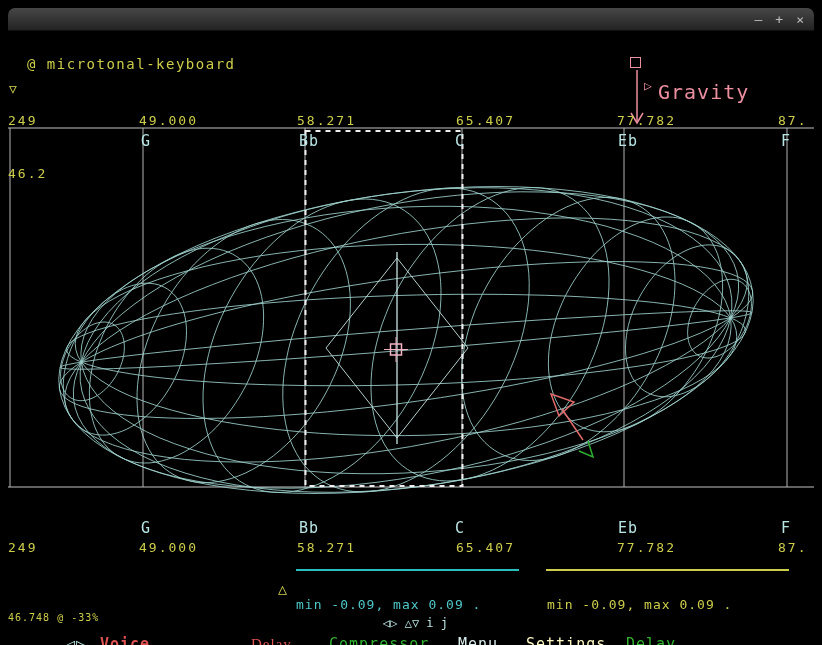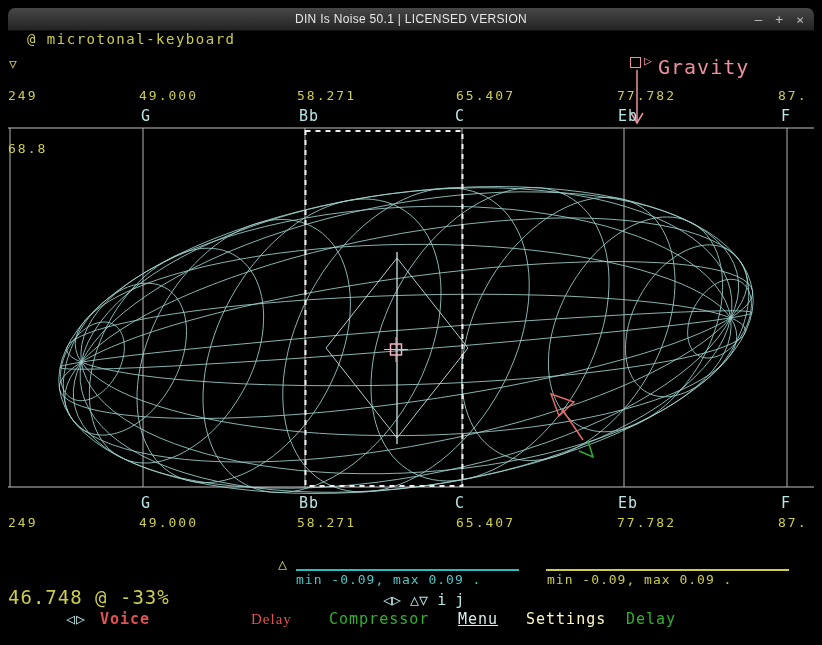--- a/index.html
+++ b/index.html
@@ -5,21 +5,21 @@
   html,body{margin:0;padding:0;background:#000;}
   body{width:822px;height:645px;position:relative;overflow:hidden;
        font-family:"DejaVu Sans Mono",monospace;}
   .titlebar{position:absolute;left:8px;top:8px;width:806px;height:22px;
        background:linear-gradient(#474747,#232323);border-radius:7px 7px 0 0;
        display:flex;align-items:center;justify-content:center;border-bottom:1px solid #101010;}
   .title{color:#e6e6e6;font:12px "Liberation Sans",sans-serif;letter-spacing:.3px;}
   .win-controls{position:absolute;right:10px;top:0;height:22px;display:flex;gap:13px;
        align-items:center;color:#c0c0c0;font:13px "DejaVu Sans Mono",monospace;}
   .win-controls span{cursor:default;}
-  .t{position:absolute;white-space:pre;line-height:1.1;}
+  .t{position:absolute;white-space:pre;line-height:1.1;margin-top:25px;}
   .yellow{color:#cdcd4c;}
   .cyan{color:#b9e4e4;}
   .pink{color:#ec8f9e;}
   .mmcyan{color:#4fc7c7;}
   .num{font-size:13px;letter-spacing:2px;}
   .note{font-size:15px;letter-spacing:1px;}
   .menu-item{font-size:15px;letter-spacing:1px;}
   .gsq{position:absolute;left:630px;top:57px;width:9px;height:9px;border:1.5px solid #ec8f9e;}
   svg.gfx{position:absolute;left:0;top:0;}
 </style>
@@ -88,21 +88,20 @@
   </g>
   <g stroke="#2fae2f" stroke-width="1.5" fill="none">
     <path d="M579 451 L593 457 L588 441"></path>
   </g>
 
   <line x1="296" y1="570" x2="519" y2="570" stroke="#29bdbd" stroke-width="2"></line>
   <line x1="546" y1="570" x2="789" y2="570" stroke="#cdcd4c" stroke-width="2"></line>
 </svg>
 
 <div class="titlebar">
-  <span class="title">DIN Is Noise 50.1 | LICENSED VERSION</span>
   <div class="win-controls">
     <span>–</span>
     <span>+</span>
     <span>×</span>
   </div>
 </div>
 
 <span class="t yellow" style="left:27px;top:32px;font-size:14px;letter-spacing:1.5px">@ microtonal-keyboard</span>
 
 <span class="t yellow" style="left:9px;top:57px;font-size:13px">▽</span>
@@ -113,21 +112,21 @@
 <span class="t yellow num" style="left:456px;top:89px">65.407</span>
 <span class="t yellow num" style="left:617px;top:89px">77.782</span>
 <span class="t yellow num" style="left:778px;top:89px">87.</span>
 
 <span class="t cyan note" style="left:141px;top:108px">G</span>
 <span class="t cyan note" style="left:299px;top:108px">Bb</span>
 <span class="t cyan note" style="left:455px;top:108px">C</span>
 <span class="t cyan note" style="left:618px;top:108px">Eb</span>
 <span class="t cyan note" style="left:781px;top:108px">F</span>
 
-<span class="t yellow num" style="left:8px;top:142px">68.8</span>
+<span class="t yellow num" style="left:8px;top:142px">46.2</span>
 
 <span class="gsq"></span>
 <span class="t pink" style="left:644px;top:54px;font-size:13px">▷</span>
 <span class="t pink" style="left:658px;top:56px;font-size:20px;letter-spacing:1px">Gravity</span>
 
 <span class="t cyan note" style="left:141px;top:495px">G</span>
 <span class="t cyan note" style="left:299px;top:495px">Bb</span>
 <span class="t cyan note" style="left:455px;top:495px">C</span>
 <span class="t cyan note" style="left:618px;top:495px">Eb</span>
 <span class="t cyan note" style="left:781px;top:495px">F</span>
@@ -136,22 +135,22 @@
 <span class="t yellow num" style="left:139px;top:516px">49.000</span>
 <span class="t yellow num" style="left:297px;top:516px">58.271</span>
 <span class="t yellow num" style="left:456px;top:516px">65.407</span>
 <span class="t yellow num" style="left:617px;top:516px">77.782</span>
 <span class="t yellow num" style="left:778px;top:516px">87.</span>
 
 <span class="t yellow" style="left:278px;top:556px;font-size:15px">△</span>
 <span class="t mmcyan" style="left:296px;top:573px;font-size:13px;letter-spacing:1px">min -0.09, max 0.09 .</span>
 <span class="t yellow" style="left:547px;top:573px;font-size:13px;letter-spacing:1px">min -0.09, max 0.09 .</span>
 
-<span class="t yellow" style="left:8px;top:587px;font-size:19px;letter-spacing:1px">46.748 @ -33%</span>
-<span class="t cyan" style="left:383px;top:592px;font-size:15px">◁▷ △▽ i j</span>
+<span class="t yellow" style="left:8px;top:587px;font-size:10px;letter-spacing:1px">46.748 @ -33%</span>
+<span class="t cyan" style="left:383px;top:592px;font-size:12px">◁▷ △▽ i j</span>
 
 <span class="t cyan menu-item" style="left:66px;top:611px">◁▷</span>
 <span class="t menu-item" style="left: 100px; top: 611px; color: rgb(222, 82, 82); font-weight: bold;">Voice</span>
 <span class="t menu-item" style="left: 251px; top: 611px; color: rgb(222, 82, 82); font-family: Liberation Serif, serif;">Delay</span>
 <span class="t menu-item" style="left: 329px; top: 611px; color: rgb(48, 178, 48);">Compressor</span>
 <span class="t menu-item" style="left: 458px; top: 611px; color: rgb(216, 236, 235); text-decoration: underline;">Menu</span>
 <span class="t menu-item" style="left: 526px; top: 611px; color: #fef9c3;">Settings</span>
 <span class="t menu-item" style="left: 626px; top: 611px; color: rgb(48, 178, 48);">Delay</span>
 
 </body></html>

